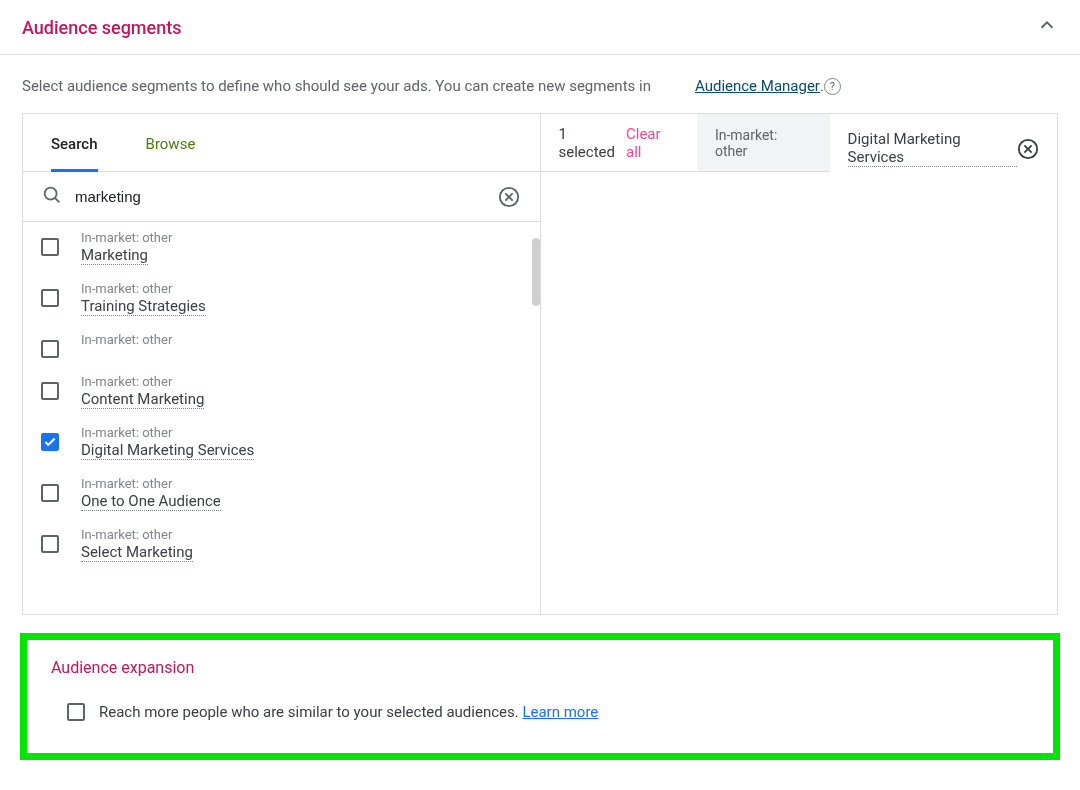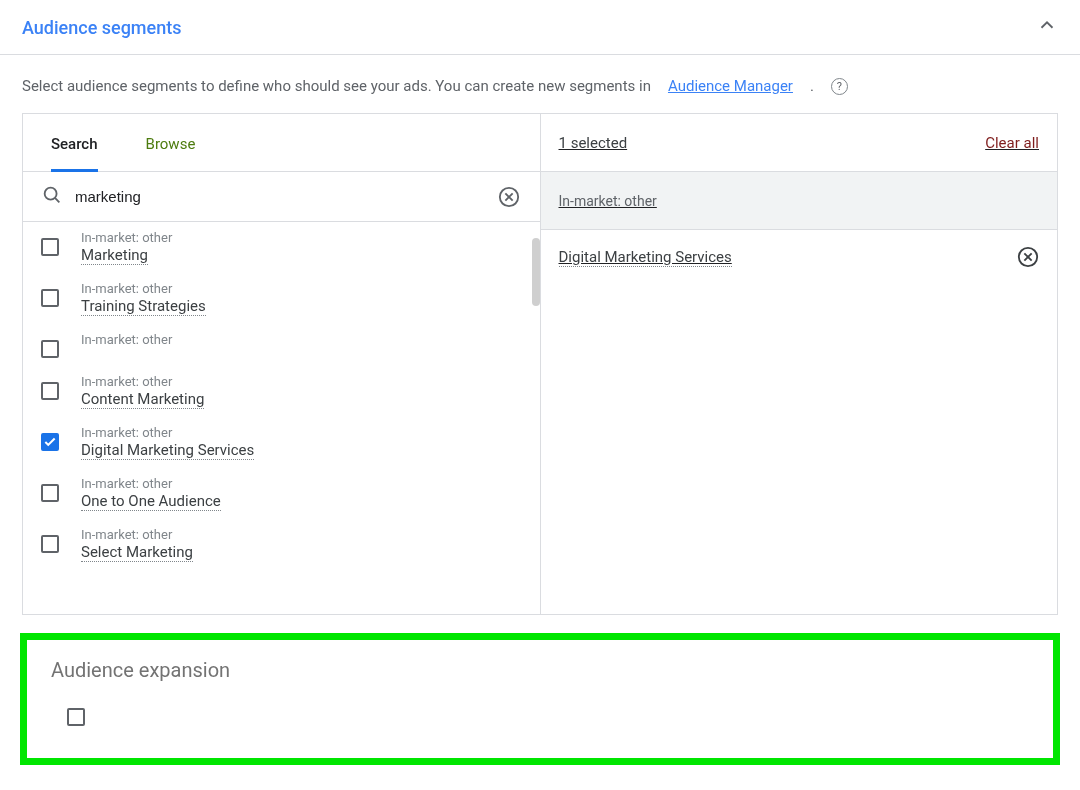--- a/index.html
+++ b/index.html
@@ -16,37 +16,38 @@
   .header {
     display: flex;
     justify-content: space-between;
     align-items: center;
     padding: 14px 22px 14px 22px;
     border-bottom: 1px solid #dadce0;
   }
   .header-title {
     font-size: 18px;
     font-weight: 500;
-    color: #3b82f6;
+    color: #be185d;
   }
   .chevron-up {
     color: #5f6368;
   }
   .intro {
     padding: 22px 22px 18px 22px;
     font-size: 15px;
     color: #5f6368;
     display: flex;
     align-items: center;
-    gap: 17px;
+    gap: 0;
     flex-wrap: wrap;
   }
   .intro a {
-    color: #3b82f6;
+    color: #0c4a6e;
     text-decoration: underline;
+    margin-left: 44px;
   }
   .help-icon {
     display: inline-flex;
     align-items: center;
     justify-content: center;
     width: 17px;
     height: 17px;
     border: 1.5px solid #80868b;
     border-radius: 50%;
     font-size: 11px;
@@ -62,23 +63,22 @@
   .left {
     flex: 1;
     border-right: 1px solid #dadce0;
     display: flex;
     flex-direction: column;
     min-width: 0;
   }
   .right {
     flex: 1;
     display: flex;
-    flex-direction: column;
+    flex-direction: row;
     min-width: 0;
-    text-decoration: underline;
   }
   .tabs {
     display: flex;
     border-bottom: 1px solid #dadce0;
     padding-left: 28px;
     gap: 48px;
     height: 58px;
     align-items: flex-end;
   }
   .tab {
@@ -179,21 +179,21 @@
     height: 58px;
     padding: 0 18px;
     border-bottom: 1px solid #dadce0;
   }
   .selected-count {
     font-size: 15px;
     color: #3c4043;
   }
   .clear-all {
     font-size: 15px;
-    color: #7f1d1d;
+    color: #ec4899;
     cursor: pointer;
   }
   .group-header {
     background: #f1f3f4;
     height: 58px;
     display: flex;
     align-items: center;
     padding: 0 18px;
     font-size: 14px;
     color: #5f6368;
@@ -217,23 +217,23 @@
     height: 22px;
     cursor: pointer;
     color: #3c4043;
   }
   .expansion {
     margin: 18px 20px 0 20px;
     border: 7px solid #00e600;
     padding: 18px 24px 32px 24px;
   }
   .expansion-title {
-    font-size: 20px;
+    font-size: 16px;
     font-weight: 400;
-    color: #737373;
+    color: #be185d;
     margin-bottom: 26px;
   }
   .expansion-row {
     display: flex;
     align-items: center;
     gap: 14px;
     padding-left: 16px;
   }
   .expansion-row .checkbox {
     margin-top: 0;
@@ -362,14 +362,17 @@
             </svg></span>
         </div>
       </div>
   </div>
 </div>
 
 <div class="expansion">
   <div class="expansion-title">Audience expansion</div>
   <div class="expansion-row">
     <div class="checkbox"></div>
+    <div class="expansion-text">
+      <span>Reach more people who are similar to your selected audiences. </span><a href="#">Learn more</a>
+    </div>
   </div>
 </div>
 
 </body></html>

